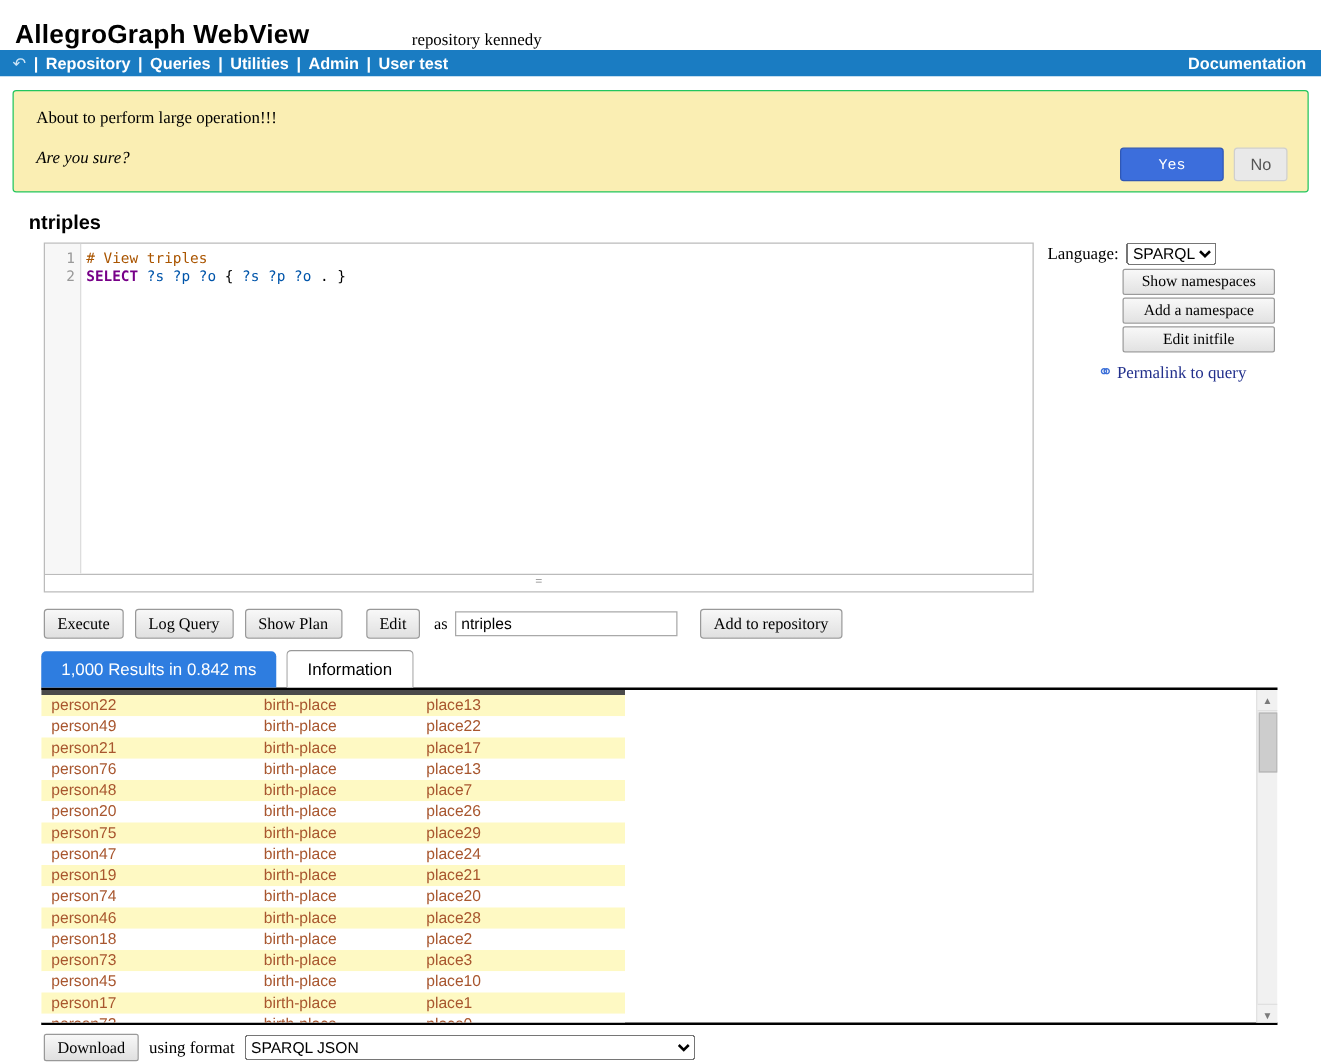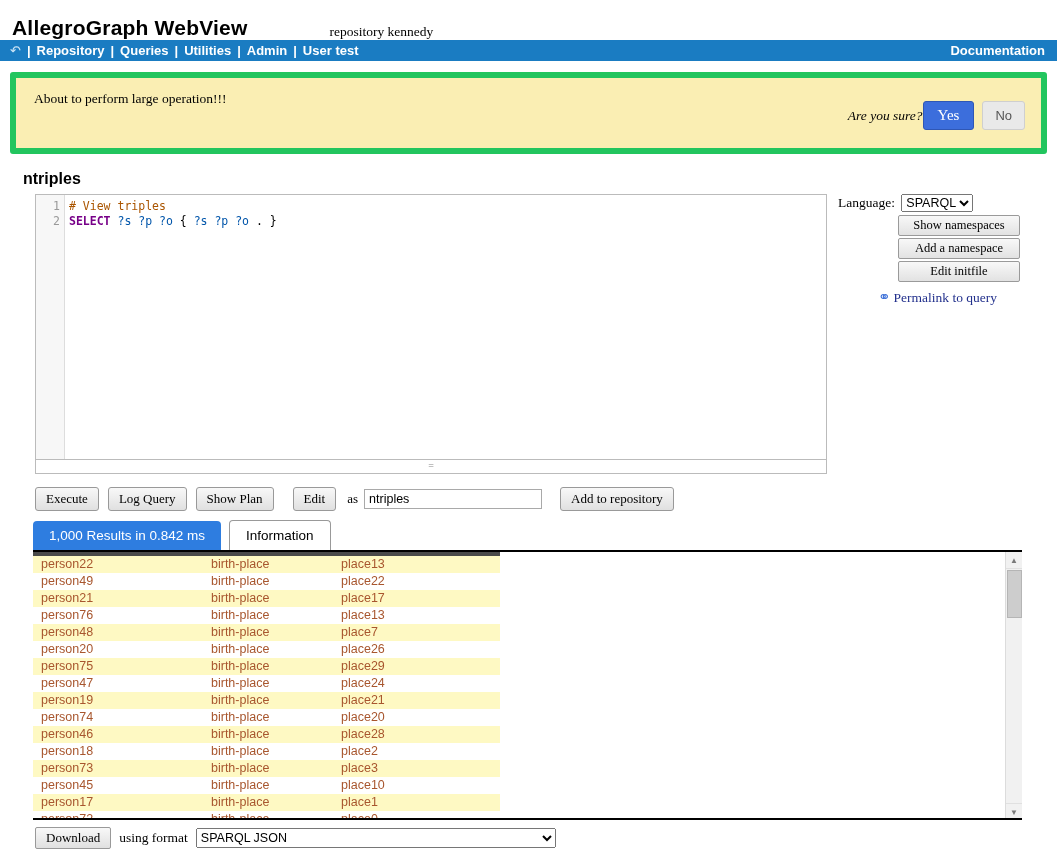--- a/index.html
+++ b/index.html
@@ -16,28 +16,28 @@
 
   
   .nav { height:21px; background:#1a7cc2; color:#fff; display:flex; align-items:center;
          font-family:"Liberation Sans", sans-serif; font-weight:bold; font-size:13px; padding:0 10px; }
   .nav .back { color:#cfe6f7; font-weight:normal; margin-right:4px; cursor:pointer; }
   .nav a { color:#fff; text-decoration:none; margin:0 4px; cursor:pointer; }
   .nav .sep { margin:0 2px; font-weight:bold; }
   .nav .doc { margin-left:auto; margin-right:2px; }
 
   
-  .alert { margin:11px 10px 0 10px; height:82px; background:#faeeb3; border:6px solid #22c55e;
-           border-radius:3px; padding:13px 16px 8px 18px; display:flex; flex-direction:row; justify-content:space-between; }
+  .alert { margin:11px 10px 0 10px; height:82px; background:#faeeb3; border:1px solid #22c55e;
+           border-radius:3px; padding:13px 16px 8px 18px; display:flex; flex-direction:column; justify-content:space-between; }
   .alert-msg { font-size:13.5px; }
-  .alert-bottom { display:flex; align-items:center; }
+  .alert-bottom { display:flex; }
   .alert-q { font-style:italic; font-size:13.5px; }
   .alert-buttons { margin-left:auto; display:flex; gap:8px; }
   .btn-yes { background:#3c6edc; color:#fff; border:1px solid #2f57b5; border-radius:3px;
-             padding:5px 14px; font-family:Liberation Serif, serif; font-size:15px; cursor:pointer; }
+             padding:5px 30px; font-family:Liberation Mono, monospace; font-size:12px; cursor:pointer; }
   .btn-no  { background:#e9e9e9; color:#555; border:1px solid #cfcfcf; border-radius:3px;
              padding:5px 12px; font-family:"Liberation Sans", sans-serif; font-size:13px; cursor:pointer; }
 
   
   .query-title { margin:16px 0 6px 23px; font-family:"Liberation Sans", sans-serif; font-size:16px; font-weight:bold; }
 
   
   .mid { display:flex; margin-left:35px; }
   .editor { width:792px; border:1px solid #bbb; background:#fff; }
   .cm { display:flex; height:264px; overflow:hidden; }

